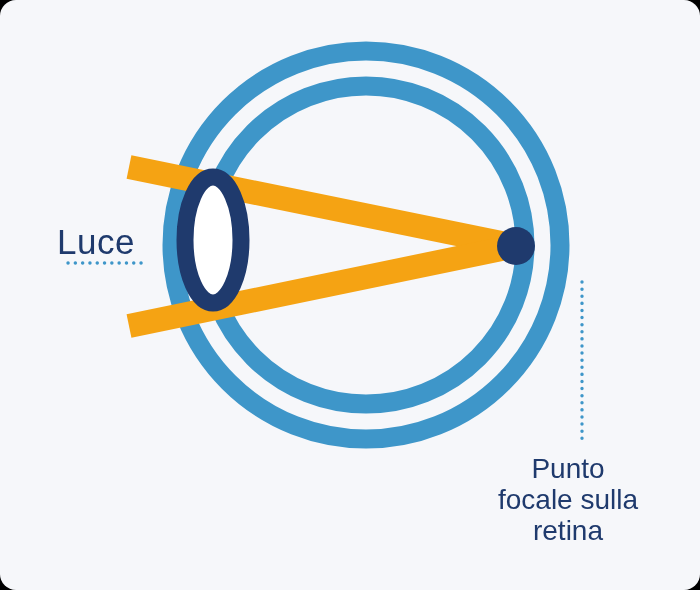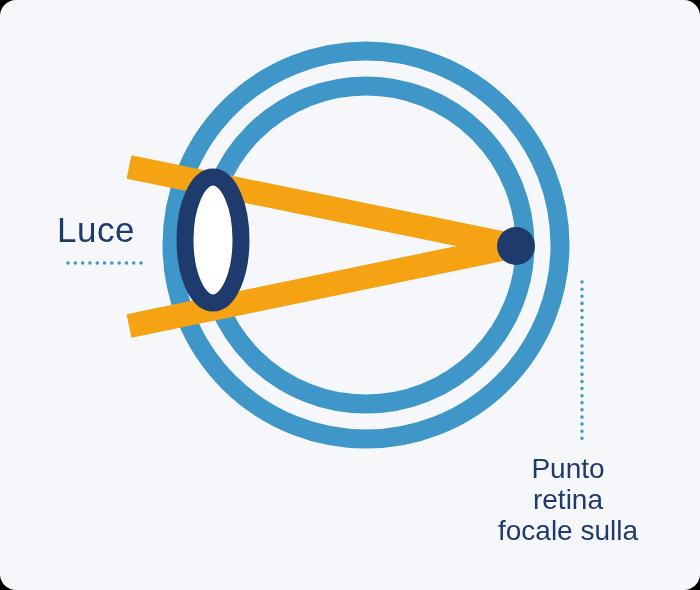--- a/index.html
+++ b/index.html
@@ -23,21 +23,21 @@
     left: 0;
     top: 0;
     display: block;
   }
   .label {
     position: absolute;
     color: #1f3a6d;
   }
   .label-luce {
     left: 57px;
-    top: 212px;
+    top: 224px;
     font-size: 35px;
     line-height: 35px;
     letter-spacing: 0.5px;
   }
   .label-focal {
     left: 458px;
     top: 453px;
     width: 220px;
     text-align: center;
     font-size: 28px;
@@ -64,17 +64,17 @@
 
     <line x1="68" y1="263" x2="146" y2="263" stroke="#3e96c9" stroke-width="3.4" stroke-linecap="round" stroke-dasharray="0.1 7.2"></line>
 
     <line x1="582" y1="282" x2="582" y2="442" stroke="#3e96c9" stroke-width="3.4" stroke-linecap="round" stroke-dasharray="0.1 7.0"></line>
   </svg>
 
   <div class="label label-luce">Luce</div>
 
   <div class="label label-focal">
     <span class="line">Punto</span>
+    <span class="line">focale sulla</span>
     <span class="line">retina</span>
-    <span class="line">focale sulla</span>
   </div>
 
 </div>
 
 </body></html>

